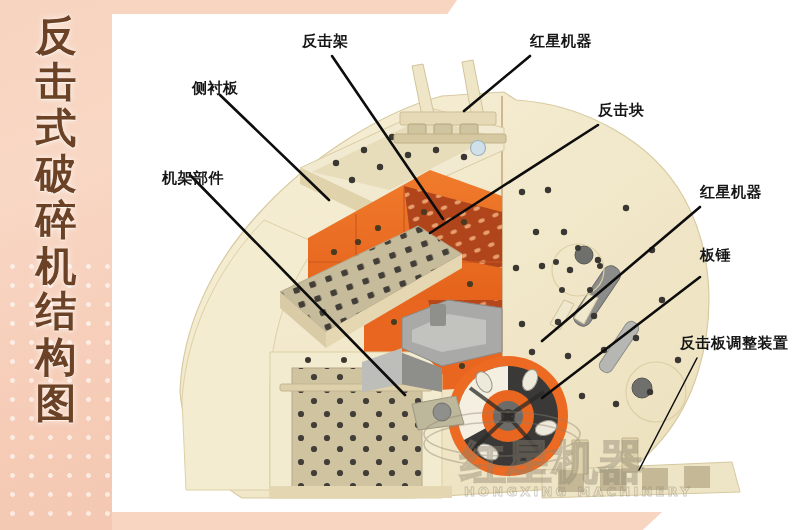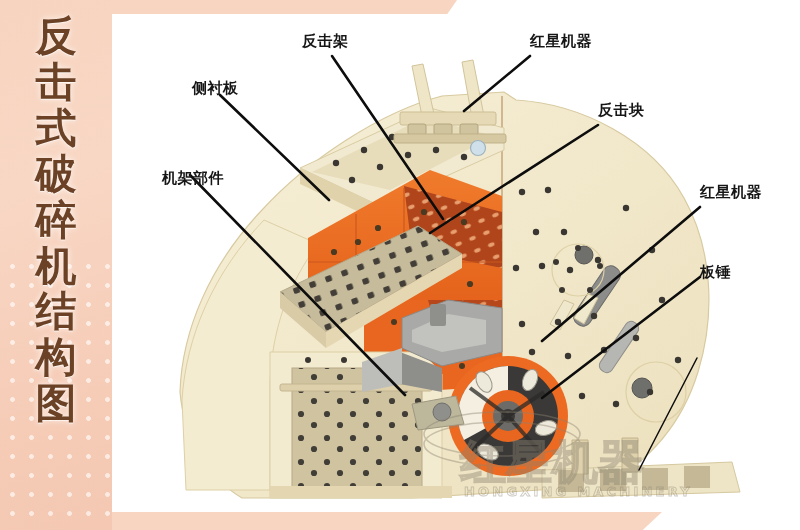--- a/index.html
+++ b/index.html
@@ -290,16 +290,17 @@
       <line x1="78" y1="175" x2="293" y2="395"></line>
       <line x1="585" y1="358" x2="527" y2="470" stroke-width="1.5"></line>
     </g>
   </svg>
 
   <div class="lbl" style="left:302px;top:32px;">反击架</div>
   <div class="lbl" style="left:192px;top:79px;">侧衬板</div>
   <div class="lbl" style="left:530px;top:32px;">红星机器</div>
   <div class="lbl" style="left:598px;top:101px;text-align:center;">反击块</div>
   <div class="lbl" style="left:700px;top:183px;">红星机器</div>
-  <div class="lbl" style="left:700px;top:263px;">板锤</div>
+  <div class="lbl" style="left:700px;top:246px;">板锤</div>
   <div class="lbl" style="left:162px;top:169px;">机架部件</div>
+  <div class="lbl" style="left:680px;top:334px;">反击板调整装置</div>
 
 </div>
 
 </body></html>

